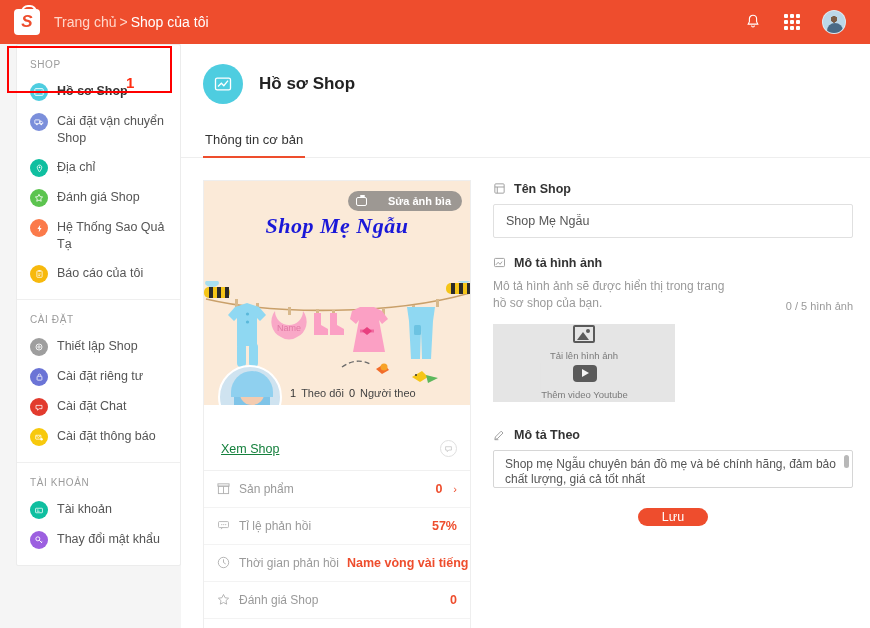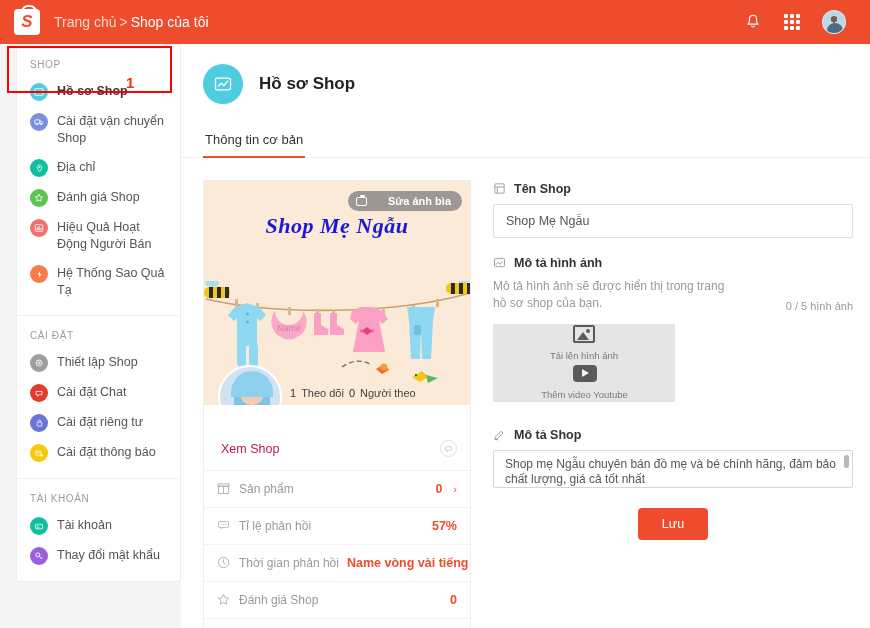--- a/index.html
+++ b/index.html
@@ -140,22 +140,22 @@
     background: #8fd0ef; border-radius: 21px 21px 0 0;
   }
   .follow-row {
     position: absolute; left: 86px; bottom: 6px; font-size: 11px; color: #444;
     display: flex; gap: 5px; align-items: baseline;
   }
   .follow-row b { font-weight: normal; color: #333; }
 
   .xem-shop {
     display: flex; align-items: center; justify-content: space-between;
-    padding: 13px 13px 13px 17px; font-size: 12.5px; color: #be185d;
-    border-bottom: 1px solid #f0f0f0; margin-top: 22px; cursor: pointer;
+    padding: 13px 13px 13px 17px; font-size: 12.5px; color: #15803d;
+    border-bottom: 1px solid #f0f0f0; margin-top: 22px; cursor: pointer; text-decoration: underline;
   }
   .xem-shop .chat-circle {
     width: 17px; height: 17px; border-radius: 50%; border: 1px solid #e0e0e0;
     display: flex; align-items: center; justify-content: center;
   }
   .stat-row {
     display: flex; align-items: center; padding: 11px 13px 11px 13px;
     font-size: 12px; color: #9a9a9a; border-bottom: 1px solid #f3f3f3; gap: 8px;
     white-space: nowrap;
   }
@@ -205,21 +205,21 @@
     font-family: "Liberation Sans", sans-serif; resize: none; outline: none; position: relative;
     overflow: hidden;
   }
   .ta-wrap { position: relative; }
   .ta-scroll {
     position: absolute; right: 4px; top: 5px; width: 5px; height: 13px;
     background: #b8b8b8; border-radius: 3px;
   }
   .save-btn {
     display: block; margin: 16px auto 0 auto; background: #ee4d2d; color: #fff;
-    border: none; font-size: 12.5px; padding: 9px 24px; border-radius: 4px; cursor: pointer;
+    border: none; font-size: 12.5px; padding: 2px 24px; border-radius: 10px; cursor: pointer;
     font-family: "Liberation Sans", sans-serif;
   }
 </style>
 </head>
 <body>
 
 <div class="page">
 
   <div class="topbar">
     <div class="logo-mark">
@@ -290,73 +290,72 @@
 
       <div class="nav-item">
         <span class="ic" style="background:#5cc44f">
           <svg width="10" height="10" viewBox="0 0 12 12">
               <path d="M6 1.6l1.3 2.8 3 .4-2.2 2.1.55 3L6 8.5 3.35 9.9l.55-3L1.7 4.8l3-.4z" fill="none" stroke="#fff" stroke-width="1"></path>
             </svg>
         </span>
         <span class="lbl">Đánh giá Shop</span>
       </div>
 
-      <div class="nav-item">
-        <span class="ic" style="background:#f4706e">
-          <svg width="10" height="10" viewBox="0 0 12 12">
-              <rect x="1.5" y="2" width="9" height="8" rx="1" fill="none" stroke="#fff" stroke-width="1"></rect>
-              <rect x="3.3" y="5.5" width="1.3" height="3" fill="#fff"></rect>
-              <rect x="5.4" y="4" width="1.3" height="4.5" fill="#fff"></rect>
-              <rect x="7.5" y="6.3" width="1.3" height="2.2" fill="#fff"></rect>
-            </svg>
-        </span>
-        <span class="lbl">Hiệu Quả Hoạt Động Người Bán</span>
-      </div>
 
       <div class="nav-item">
         <span class="ic" style="background:#fb7a4a">
           <svg width="9" height="9" viewBox="0 0 12 12">
               <path d="M7 1L3.2 6.6h2.3L5 11l3.8-5.7H6.5z" fill="#fff"></path>
             </svg>
         </span>
         <span class="lbl">Hệ Thống Sao Quả Tạ</span>
       </div>
 
+      <div class="nav-item">
+        <span class="ic" style="background:#f7b90d">
+          <svg width="9" height="10" viewBox="0 0 12 12">
+              <rect x="2.5" y="2" width="7" height="8.4" rx=".8" fill="none" stroke="#fff" stroke-width="1"></rect>
+              <rect x="4.3" y="1" width="3.4" height="1.8" rx=".5" fill="#fff"></rect>
+              <path d="M4.3 6h3.4M4.3 8h2.4" stroke="#fff" stroke-width=".9"></path>
+            </svg>
+        </span>
+        <span class="lbl">Báo cáo của tôi</span>
+      </div>
     </div>
 
     <div class="nav-group">
       <div class="group-title">CÀI ĐẶT</div>
 
       <div class="nav-item">
         <span class="ic" style="background:#9e9e9e">
           <svg width="10" height="10" viewBox="0 0 12 12">
               <circle cx="6" cy="6" r="3.6" fill="none" stroke="#fff" stroke-width="1"></circle>
               <circle cx="6" cy="6" r="1.4" fill="none" stroke="#fff" stroke-width="1"></circle>
             </svg>
         </span>
         <span class="lbl">Thiết lập Shop</span>
       </div>
 
       <div class="nav-item">
-        <span class="ic" style="background:#e23b2e">
-          <svg width="10" height="9" viewBox="0 0 12 12">
-              <path d="M2 3.2h8v4.4H6.2L4 9.6V7.6H2z" fill="none" stroke="#fff" stroke-width="1"></path>
-            </svg>
-        </span>
-        <span class="lbl">Cài đặt Chat</span>
-      </div>
-
-      <div class="nav-item">
         <span class="ic" style="background:#6b74d6">
           <svg width="9" height="10" viewBox="0 0 12 12">
               <rect x="2.8" y="5" width="6.4" height="5.2" rx=".8" fill="none" stroke="#fff" stroke-width="1"></rect>
               <path d="M4.3 5V3.8a1.7 1.7 0 013.4 0V5" fill="none" stroke="#fff" stroke-width="1"></path>
             </svg>
         </span>
         <span class="lbl">Cài đặt riêng tư</span>
+      </div>
+
+      <div class="nav-item">
+        <span class="ic" style="background:#e23b2e">
+          <svg width="10" height="9" viewBox="0 0 12 12">
+              <path d="M2 3.2h8v4.4H6.2L4 9.6V7.6H2z" fill="none" stroke="#fff" stroke-width="1"></path>
+            </svg>
+        </span>
+        <span class="lbl">Cài đặt Chat</span>
       </div>
 
       <div class="nav-item">
         <span class="ic" style="background:#f7c90d">
           <svg width="10" height="9" viewBox="0 0 12 12">
               <rect x="1.6" y="3" width="7" height="5.2" rx=".6" fill="none" stroke="#fff" stroke-width="1"></rect>
               <path d="M1.8 3.3L5.1 6l3.3-2.7" fill="none" stroke="#fff" stroke-width=".9"></path>
               <circle cx="9.4" cy="8.4" r="1.6" fill="#fff"></circle>
             </svg>
         </span>
@@ -614,21 +613,21 @@
         </div>
 
         <div class="desc-area-wrap">
           <div class="field-label">
             <span class="fi">
               <svg width="13" height="13" viewBox="0 0 14 14">
                   <path d="M2.6 9.6l6.2-6.2 2 2-6.2 6.2-2.6.6z" fill="none" stroke="currentColor" stroke-width="1"></path>
                   <path d="M1.8 12.6h4" stroke="currentColor" stroke-width="1"></path>
                 </svg>
             </span>
-            <span>Mô tả Shop</span>
+            <span>Mô tả Theo</span>
           </div>
           <div class="ta-wrap">
             <textarea class="textarea" style="">Shop mẹ Ngẫu chuyên bán đồ mẹ và bé chính hãng, đảm bảo chất lượng, giá cả tốt nhất</textarea>
             <span class="ta-scroll"></span>
           </div>
           <button class="save-btn">Lưu</button>
         </div>
 
       </div>
     </div>

